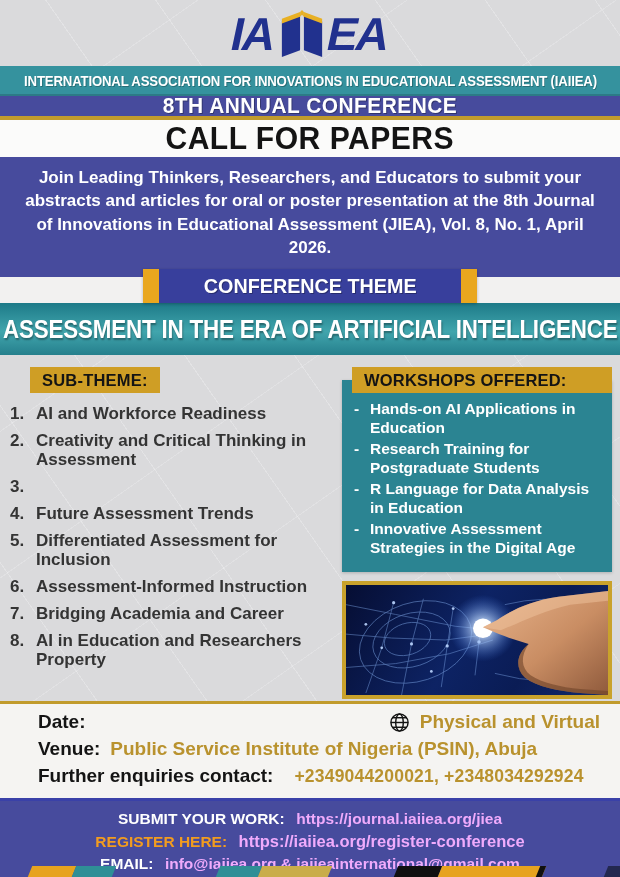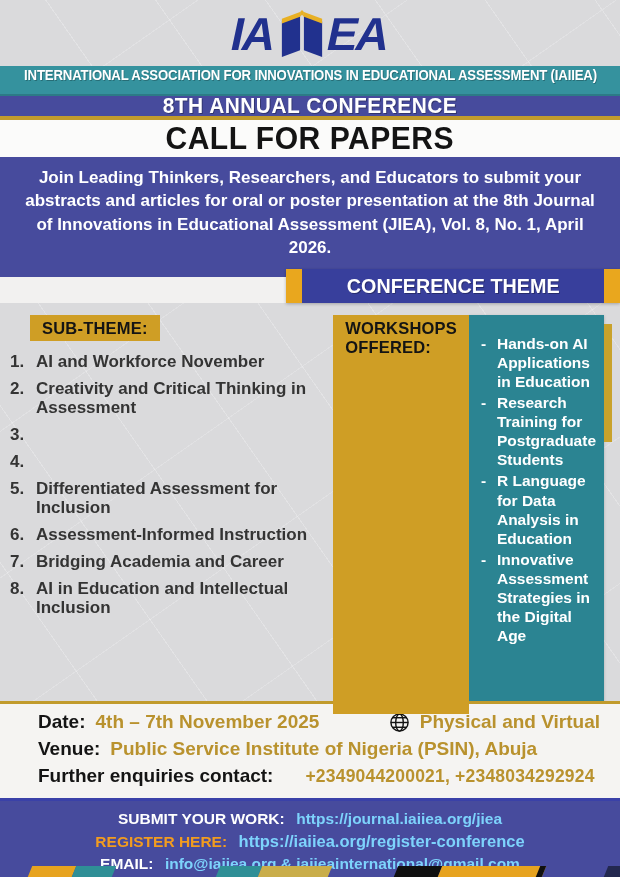--- a/index.html
+++ b/index.html
@@ -19,21 +19,21 @@
   .header{ height:66px; display:flex; align-items:center; justify-content:center; }
   .logo{ display:flex; align-items:flex-end; gap:2px; }
   .logo-text{
     font-size:46px; font-weight:bold; color:#21318e; letter-spacing:-2px;
     transform:skewX(-12deg); line-height:1;
   }
   .logo-book{ width:46px; height:50px; margin:0 1px -2px 3px; }
 
   
   .banner-association{
-    height:30px; background:#35929e; display:flex; justify-content:center;
+    height:30px; background:#35929e; display:flex; align-items:center; justify-content:center;
     overflow:hidden; border-bottom:2px solid #2c7b86;
   }
   .banner-association span{
     color:#fff; font-weight:bold; font-size:15px; white-space:nowrap;
     display:inline-block; transform:scaleX(.88); letter-spacing:-.2px;
     text-shadow:1px 1px 0 rgba(0,0,0,.25);
   }
   .banner-conference{
     height:24px; background:#474b9d; display:flex; align-items:center; justify-content:center;
     border-bottom:4px solid #c19b2c;
@@ -53,21 +53,21 @@
 
   
   .section-intro{
     background:#474b9d; padding:9px 16px 2px; text-align:center; height:120px;
   }
   .section-intro p{
     color:#fff; font-weight:bold; font-size:17px; line-height:1.38; max-width:600px; margin:0 auto;
   }
 
   
-  .theme-strip{ height:26px; background:#f2f1f0; display:flex; justify-content:flex-end; }
+  .theme-strip{ height:26px; background:#f2f1f0; display:flex; justify-content:center; }
   .theme-bar{
     height:34px; margin-top:-8px; display:flex; align-items:stretch; z-index:3;
     box-shadow:0 1px 3px rgba(0,0,0,.25);
   }
   .theme-cap{ width:16px; background:#e9a71e; }
   .theme-bar-mid{
     background:#383f9c; display:flex; align-items:center; padding:0 38px;
   }
   .theme-bar-mid span{
     color:#fff; font-weight:bold; font-size:21px; white-space:nowrap;
@@ -80,21 +80,21 @@
   }
   .band-theme span{
     color:#fff; font-weight:bold; font-size:26px; white-space:nowrap;
     display:inline-block; transform:scaleX(.86); letter-spacing:-.2px;
     text-shadow:1px 2px 2px rgba(0,0,0,.35);
   }
 
   
   .content{ flex:1; display:flex; padding:12px 8px 0 10px; gap:6px; }
   .col-left{ width:326px; }
-  .col-right{ flex:1; display:flex; }
+  .col-right{ flex:1; display:flex; flex-direction:column; }
 
   .label-gold{
     display:inline-block; background:#cf9e25; color:#141414; font-weight:bold;
     font-size:16.5px; padding:4px 12px 3px; letter-spacing:.2px;
   }
   .col-left .label-gold{ margin-left:20px; }
   .col-right .label-gold{ margin-left:10px; position:relative; z-index:2; margin-bottom:-13px; }
 
   .subtheme-list{ list-style:none; margin-top:11px; }
   .subtheme-list li{
@@ -123,30 +123,30 @@
 
   .gold-separator{ height:3px; background:#c19b2c; }
 
   
   .info{ background:#f5f4f2; padding:7px 16px 6px 38px; }
   .info-row{ display:flex; align-items:center; margin-bottom:5px; }
   .info-label{ color:#141414; font-weight:bold; font-size:19px; }
   .info-value{ color:#b9922e; font-weight:bold; font-size:19px; margin-left:10px; }
   .mode-group{ display:flex; align-items:center; margin-left:auto; margin-right:4px; }
   .globe{ width:21px; height:21px; margin-right:10px; }
-  .contact-value{ font-size:17.5px; letter-spacing:.2px; margin-left:32px; }
+  .contact-value{ font-size:17.5px; letter-spacing:.2px; margin-left:21px; }
 
   
   .footer{
     background:#474b9d; border-top:3px solid #3a41a8; flex-shrink:0;
     padding:8px 0 0; display:flex; flex-direction:column; position:relative; height:79px;
   }
   .footer-row{ text-align:center; margin-bottom:3px; line-height:1.2; }
   .f-label{ color:#fff; font-weight:bold; font-size:15.5px; }
-  .f-value{ color:#7dd3fc; font-weight:bold; font-size:15.5px; margin-left:7px; }
+  .f-value{ color:#f0abfc; font-weight:bold; font-size:15.5px; margin-left:7px; }
   .f-register{ color:#f29c1f; }
   .f-url-register{ font-size:16.5px; }
 
   .deco-bars{ position:absolute; bottom:0; left:0; width:100%; height:11px; }
   .deco{ position:absolute; bottom:0; height:11px; transform:skewX(-22deg); }
 
   .b1{ left:30px;  width:44px; background:#e7a31f; }
   .b2{ left:74px;  width:40px; background:#2f8f96; }
   .b3{ left:218px; width:42px; background:#2f8f96; }
   .b4{ left:260px; width:70px; background:#c9ad4a; }
@@ -192,63 +192,67 @@
   <div class="theme-strip">
     <div class="theme-bar">
       <div class="theme-cap"></div>
       <div class="theme-bar-mid">
         <span>CONFERENCE THEME</span>
       </div>
       <div class="theme-cap"></div>
     </div>
   </div>
 
+  <div class="band-theme">
+    <span>ASSESSMENT IN THE ERA OF ARTIFICIAL INTELLIGENCE</span>
+  </div>
 
   <div class="content">
 
     <div class="col-left">
       <span class="label-gold">SUB-THEME:</span>
       <ol class="subtheme-list">
 
           <li>
             <span class="subtheme-num">1.</span>
-            <span>AI and Workforce November</span>
+            <span>AI and Workforce Readiness</span>
           </li>
 
           <li>
             <span class="subtheme-num">2.</span>
             <span>Creativity and Critical Thinking in  Assessment</span>
           </li>
 
           <li>
             <span class="subtheme-num">3.</span>
           </li>
 
           <li>
             <span class="subtheme-num">4.</span>
+            <span>Future Assessment Trends</span>
           </li>
 
           <li>
             <span class="subtheme-num">5.</span>
             <span>Differentiated Assessment for Inclusion</span>
           </li>
 
           <li>
             <span class="subtheme-num">6.</span>
             <span>Assessment-Informed Instruction</span>
           </li>
 
           <li>
             <span class="subtheme-num">7.</span>
             <span>Bridging Academia and Career</span>
           </li>
 
           <li>
             <span class="subtheme-num">8.</span>
-            <span>AI in Education and Intellectual Inclusion</span>
+            <span>AI in Education and Researchers Property</span>
           </li>
         </ol>
     </div>
 
     <div class="col-right">
       <span class="label-gold">WORKSHOPS OFFERED:</span>
       <div class="workshops-box">
         <ul class="workshops-list">
 
             <li>
@@ -330,21 +334,20 @@
         </svg>
       </div>
     </div>
   </div>
 
   <div class="gold-separator"></div>
 
   <div class="info">
     <div class="info-row">
       <span class="info-label">Date:</span>
-      <span class="info-value">4th – 7th November 2025</span>
       <span class="mode-group">
         <svg class="globe" viewBox="0 0 22 22">
           <g stroke="#141414" stroke-width="1.5" fill="none">
             <circle cx="11" cy="11" r="9"></circle>
             <ellipse cx="11" cy="11" rx="4" ry="9"></ellipse>
             <line x1="2" y1="11" x2="20" y2="11"></line>
             <line x1="3.2" y1="6" x2="18.8" y2="6"></line>
             <line x1="3.2" y1="16" x2="18.8" y2="16"></line>
           </g>
         </svg>

